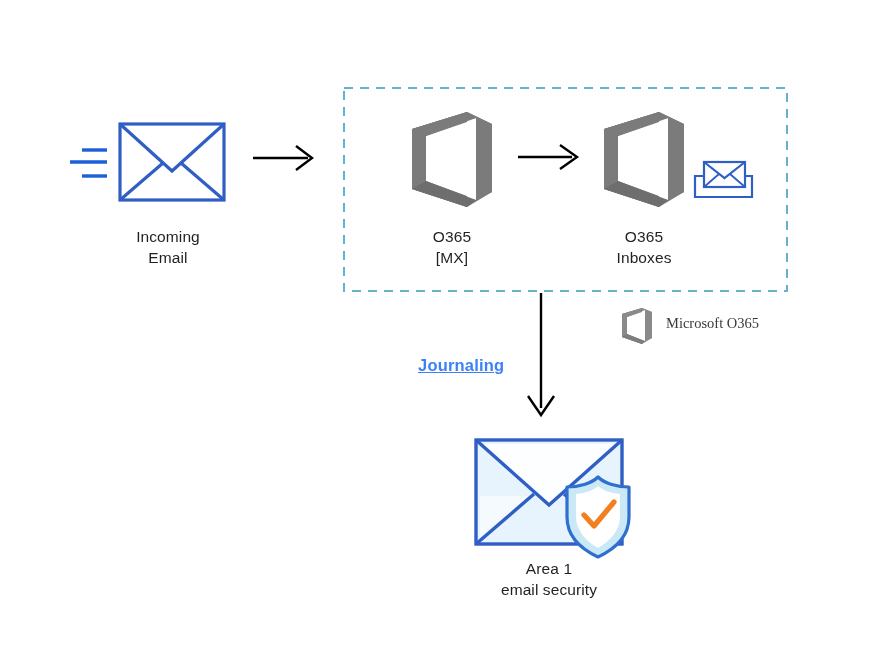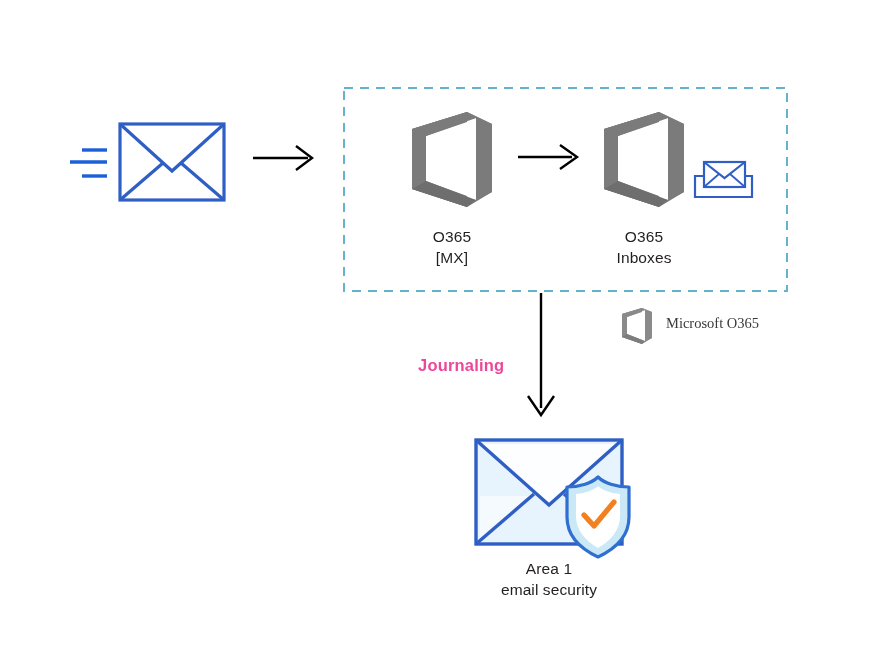--- a/index.html
+++ b/index.html
@@ -30,25 +30,26 @@
     text-align: center;
     color: #231f20;
     font-size: 15.5px;
     line-height: 21px;
     font-family: "Liberation Sans", "DejaVu Sans", sans-serif;
     white-space: pre-line;
     letter-spacing: 0.1px;
   }
   .journal-label {
     position: absolute;
-    color: #ec4899;
+    color: #3b82f6;
     font-size: 16.5px;
     font-weight: bold;
     font-family: "Liberation Sans", "DejaVu Sans", sans-serif;
     letter-spacing: 0.2px;
+    text-decoration: underline;
   }
   .legend-label {
     position: absolute;
     color: #3a3a3a;
     font-size: 14.5px;
     font-family: Liberation Serif, serif;
     white-space: nowrap;
   }
   .hit {
     position: absolute;
@@ -160,20 +161,22 @@
                L 629 517 C 629 536 615 549 598 557 C 581 549 567 536 567 517 Z" fill="#cbe8f7" stroke="#2f6fd0" stroke-width="3.2" stroke-linejoin="round"></path>
 
       <path d="M 576 494 C 586 493 594 490 598 486 C 602 490 610 493 620 494
                L 620 516 C 620 531 610 541 598 548 C 586 541 576 531 576 516 Z" fill="#ffffff"></path>
 
       <path d="M 584 515 L 594 526 L 614 502" fill="none" stroke="#f28020" stroke-width="5.2" stroke-linecap="round" stroke-linejoin="round"></path>
     </g>
 
   </svg>
 
+  <div class="node-label" style="left:98px; top:226px; width:140px;">Incoming
+Email</div>
 
   <div class="node-label" style="left:382px; top:226px; width:140px;">O365
 [MX]</div>
 
   <div class="node-label" style="left:574px; top:226px; width:140px;">O365
 Inboxes</div>
 
   <div class="journal-label" style="left:418px; top:356px;">Journaling</div>
 
   <div class="legend-label" style="left:666px; top:315px;">Microsoft O365</div>

